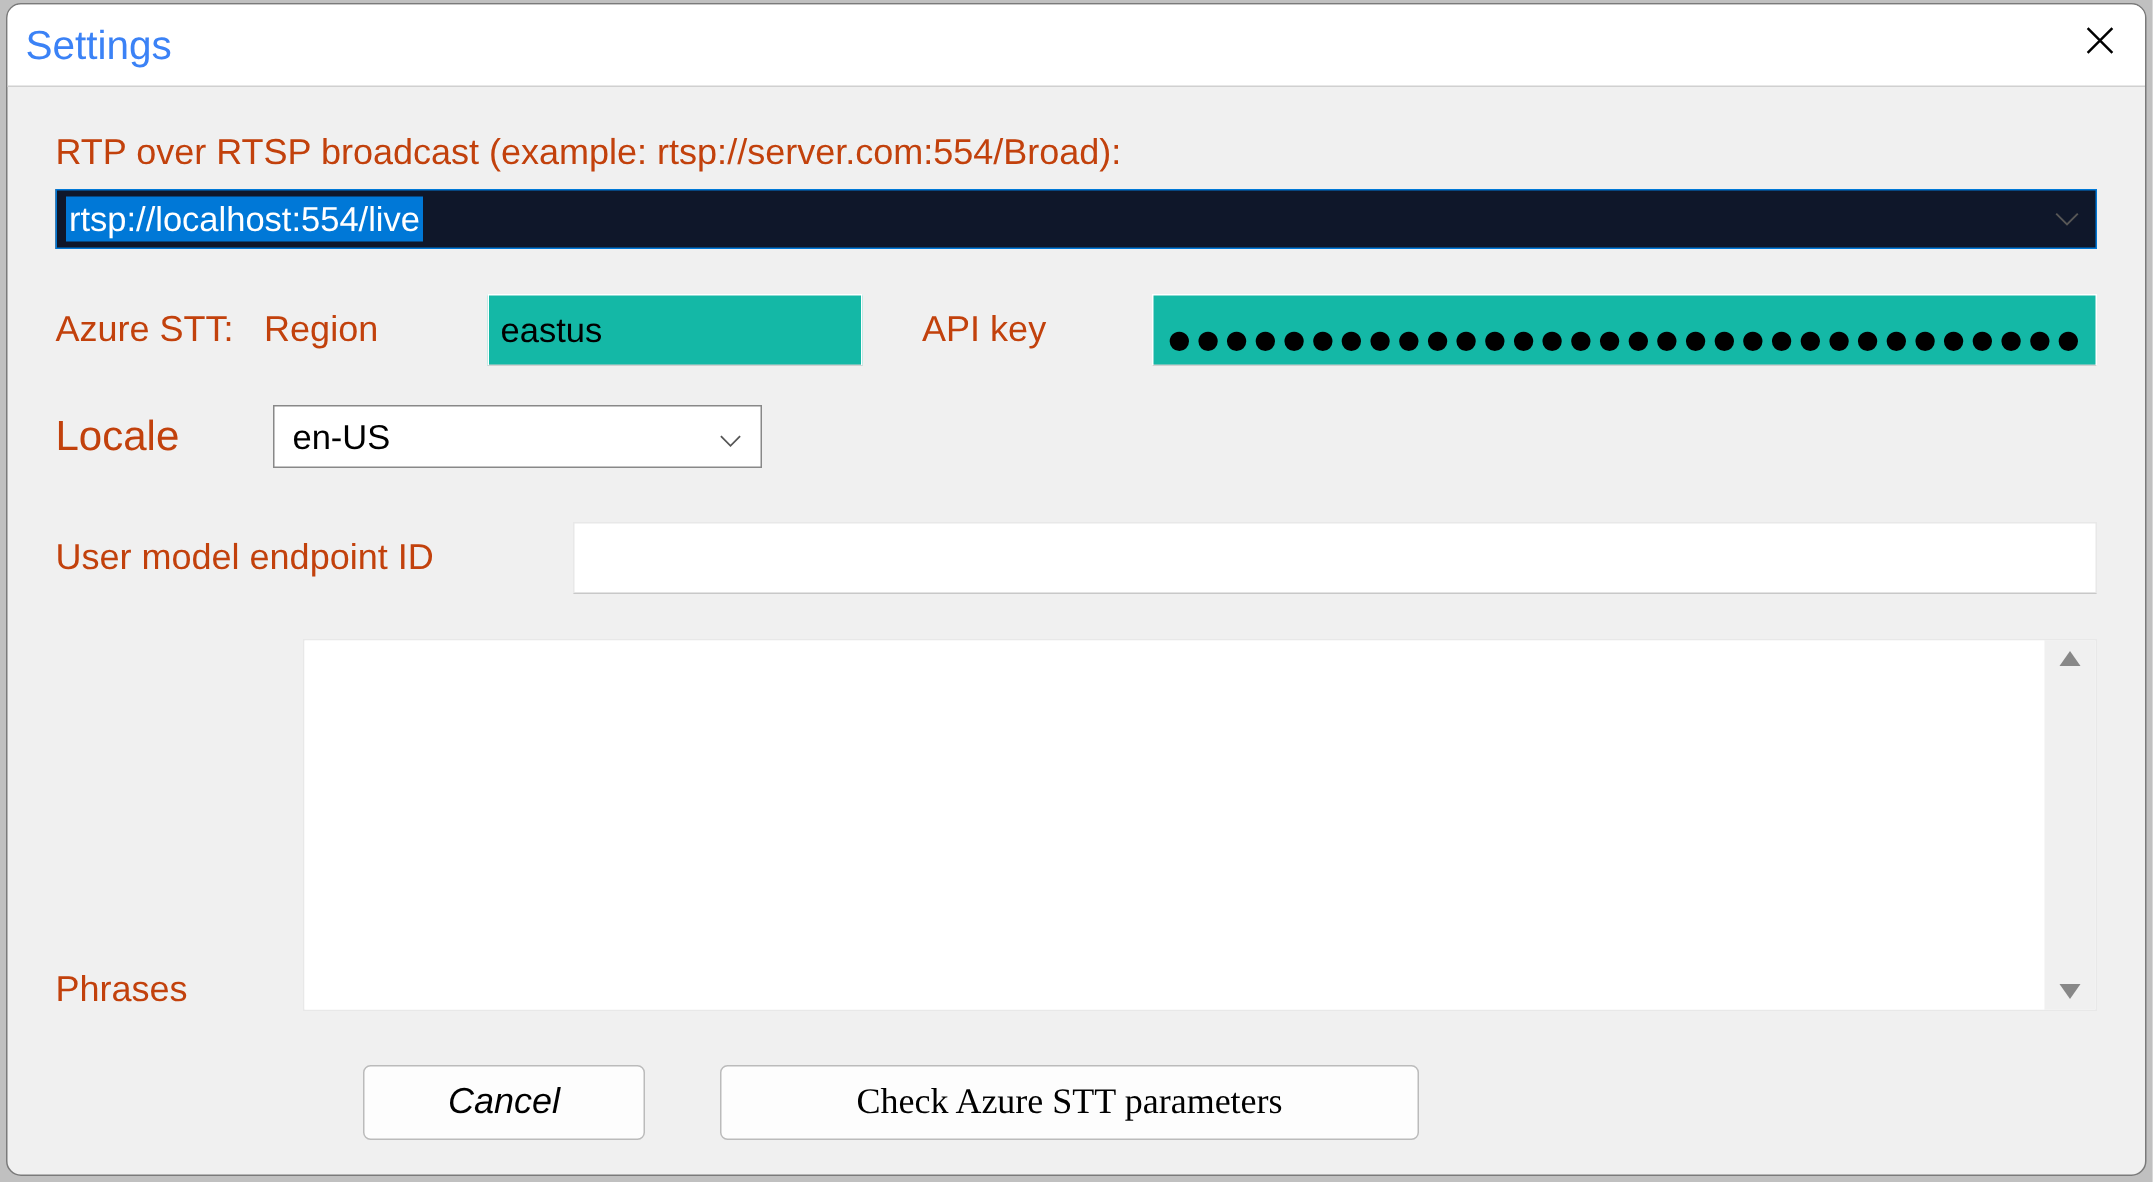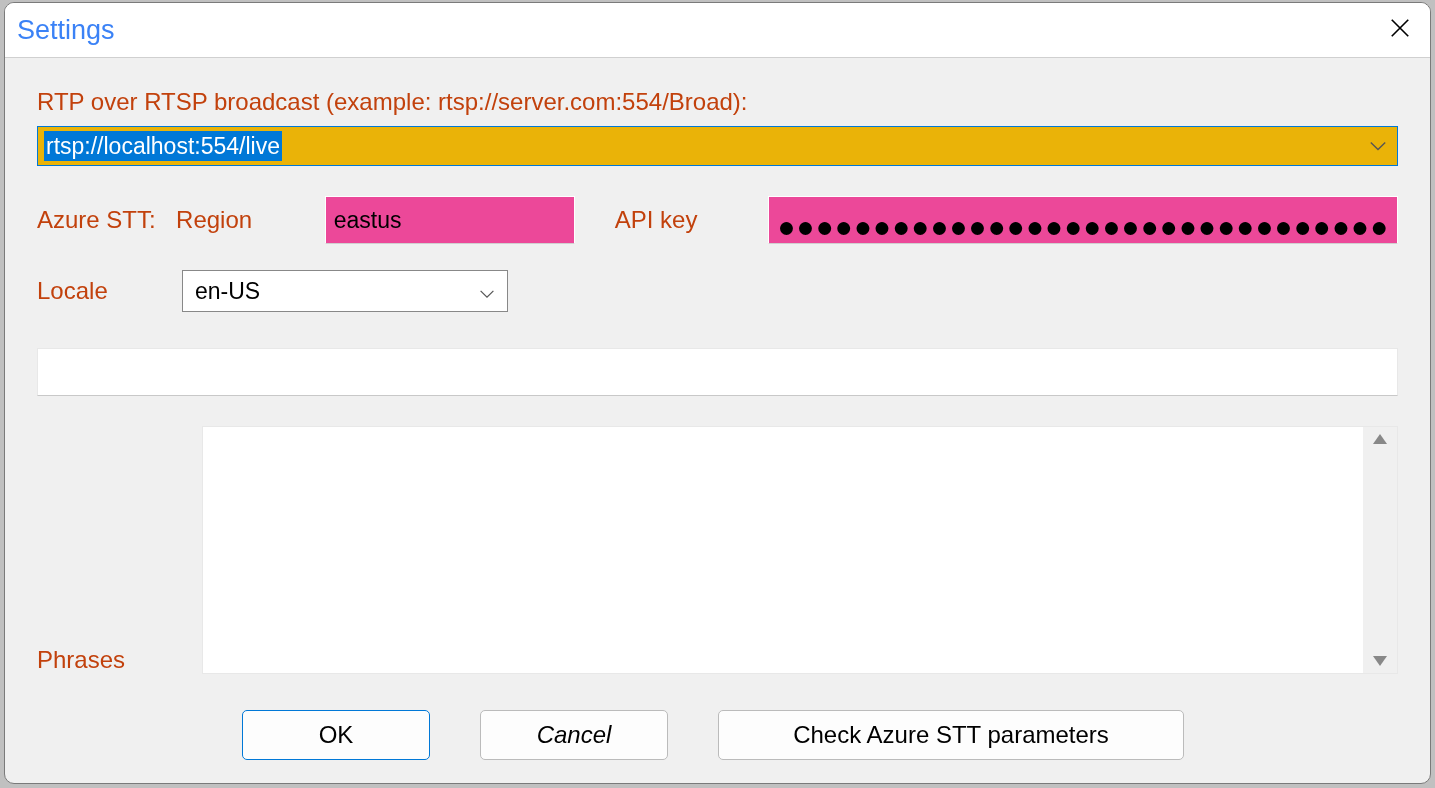--- a/index.html
+++ b/index.html
@@ -62,21 +62,21 @@
     }
     
     .rtsp-label {
       margin-bottom: 10px;
       font-size: 24px;
     }
     .combo {
       position: relative;
       width: 100%;
       height: 40px;
-      background: #eab308;
+      background: #0f172a;
       border: 1px solid #0078d7;
       display: flex;
       align-items: center;
       padding: 0 36px 0 6px;
       margin-bottom: 30px;
     }
     .combo .selected-text {
       background: #0078d7;
       color: #fff;
       font-size: 23px;
@@ -103,21 +103,21 @@
     }
     .azure-stt-label {
       width: 145px;
       font-size: 24px;
     }
     .region-label {
       width: 155px;
       font-size: 24px;
     }
     .text-input {
-      background: #ec4899;
+      background: #14b8a6;
       border: 1px solid #fff;
       border-bottom: 1px solid #d0d0d0;
       height: 48px;
       font-size: 23px;
       padding: 0 8px;
       font-family: inherit;
     }
     .region-input {
       width: 250px;
     }
@@ -135,21 +135,21 @@
       padding-top: 6px;
     }
     
     .locale-row {
       display: flex;
       align-items: center;
       margin-bottom: 36px;
     }
     .locale-label {
       width: 145px;
-      font-size: 24px;
+      font-size: 28px;
     }
     .locale-select {
       width: 326px;
       height: 42px;
       background: #fff;
       border: 1px solid #888;
       display: flex;
       align-items: center;
       justify-content: space-between;
       padding: 0 12px;
@@ -243,20 +243,21 @@
     .btn-ok {
       width: 188px;
       border: 1px solid #0078d7;
     }
     .btn-cancel {
       width: 188px;
       font-style: italic;
     }
     .btn-check {
       width: 466px;
+      font-family: Liberation Serif, serif;
     }
   </style>
 </head>
 <body>
 
 <div class="dialog">
 
   <div class="titlebar">
     <div class="title">Settings</div>
     <div class="close-btn">
@@ -294,20 +295,21 @@
         <span>en-US</span>
         <span>
           <svg viewBox="0 0 20 12" width="16" height="10">
               <path d="M2 2 L10 10 L18 2" stroke="#555" stroke-width="1.5" fill="none"></path>
             </svg>
         </span>
       </div>
     </div>
 
     <div class="endpoint-row">
+      <span class="field-label endpoint-label">User model endpoint ID</span>
       <input class="endpoint-input" value="" style="">
     </div>
 
     <div class="phrases-row">
       <span class="field-label phrases-label">Phrases</span>
       <div class="phrases-box">
         <textarea class="phrases-textarea" style=""></textarea>
         <div class="vscroll">
           <div class="scroll-arrow">
             <span>
@@ -321,19 +323,18 @@
               <svg viewBox="0 0 16 12">
                   <path d="M1 1 L15 1 L8 11 Z" fill="#888"></path>
                 </svg>
             </span>
           </div>
         </div>
       </div>
     </div>
 
     <div class="button-row">
-      <button class="btn btn-ok">OK</button>
       <button class="btn btn-cancel">Cancel</button>
       <button class="btn btn-check">Check Azure STT parameters</button>
     </div>
 
   </div>
 </div>
 
 </body></html>

